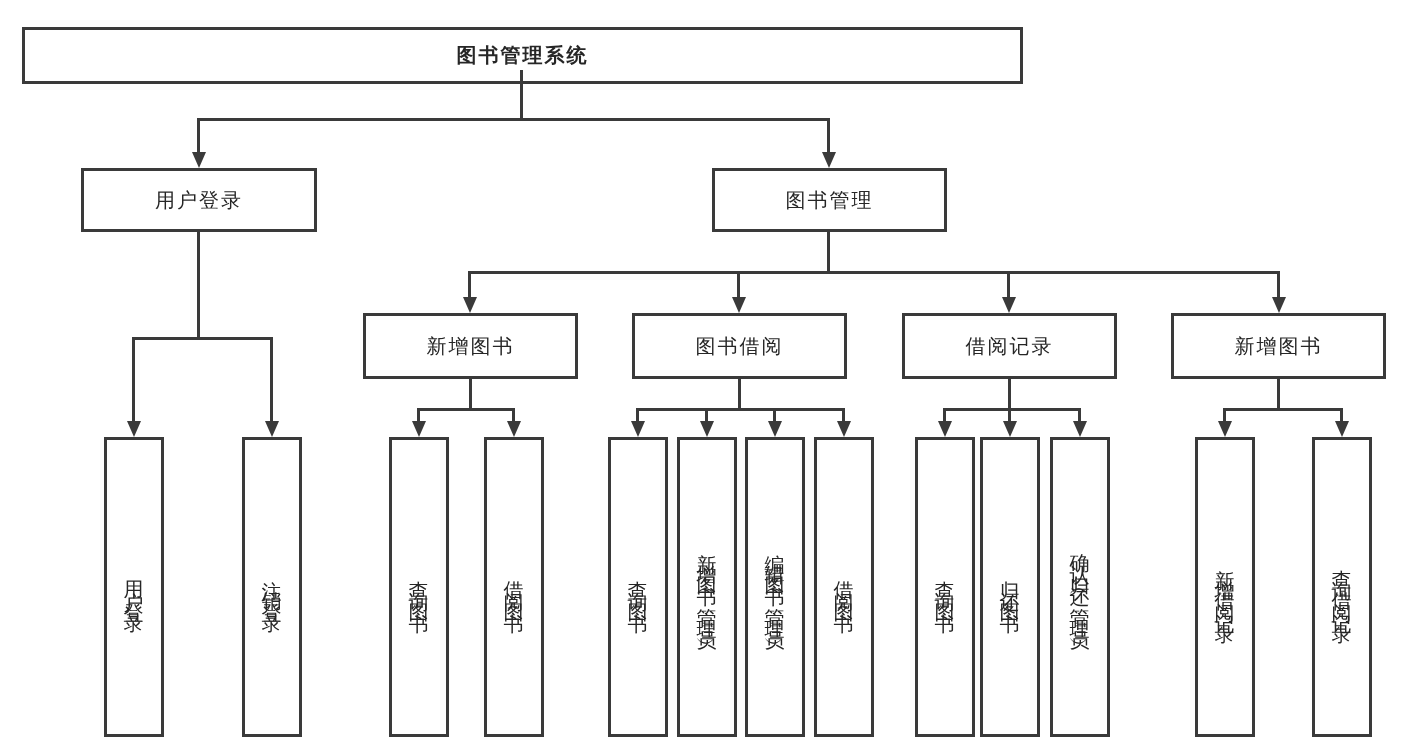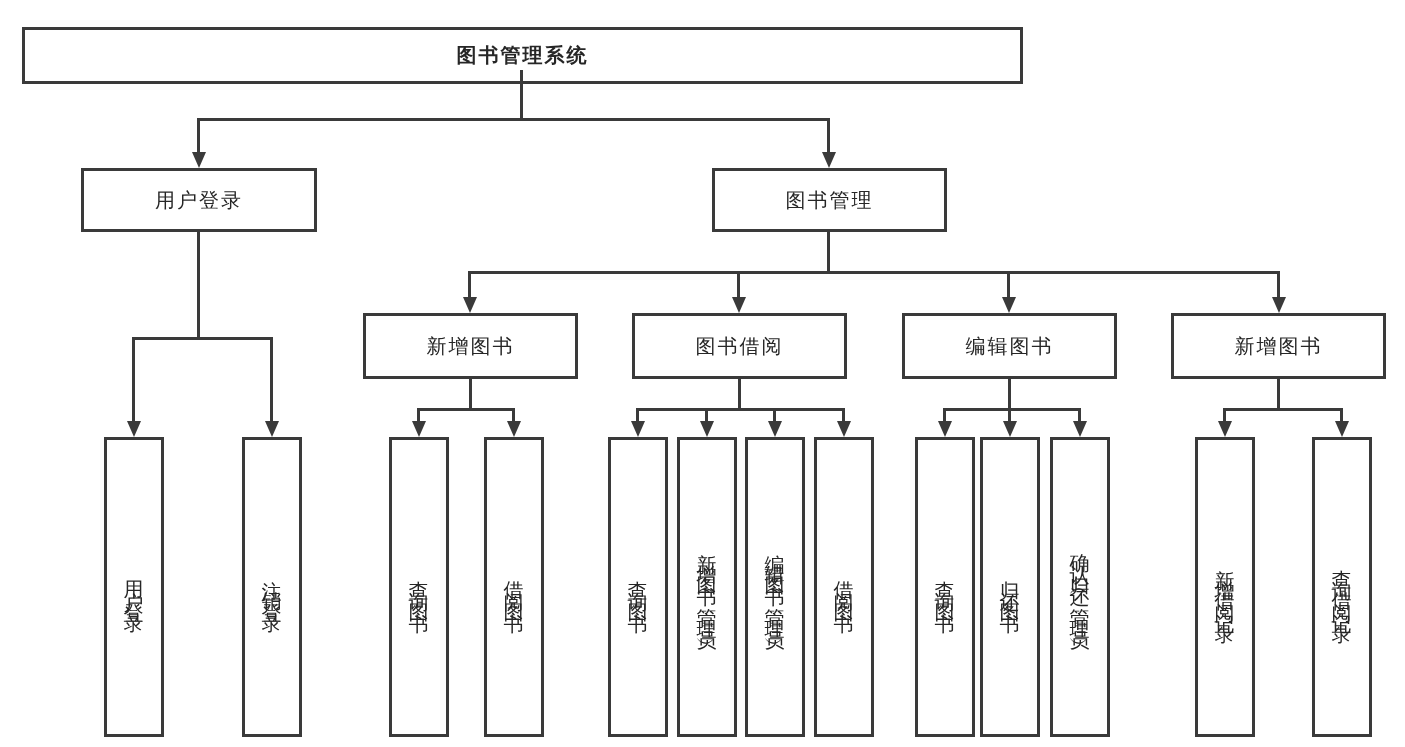--- a/index.html
+++ b/index.html
@@ -97,21 +97,21 @@
   <div class="line" style="left:1277px;top:274px;width:3px;height:23px;"></div>
   <div class="arrow" style="left:1272px;top:297px;"></div>
 
   <div class="box" style="left:363px;top:313px;width:215px;height:66px;">
     <span class="hlabel">新增图书</span>
   </div>
   <div class="box" style="left:632px;top:313px;width:215px;height:66px;">
     <span class="hlabel">图书借阅</span>
   </div>
   <div class="box" style="left:902px;top:313px;width:215px;height:66px;">
-    <span class="hlabel">编辑图书</span>
+    <span class="hlabel">借阅记录</span>
   </div>
   <div class="box" style="left:1171px;top:313px;width:215px;height:66px;">
     <span class="hlabel">新增图书</span>
   </div>
 
   <div class="line" style="left:469px;top:379px;width:3px;height:29px;"></div>
   <div class="line" style="left:417px;top:408px;width:98px;height:3px;"></div>
   <div class="line" style="left:417px;top:411px;width:3px;height:12px;"></div>
   <div class="arrow" style="left:412px;top:421px;"></div>
   <div class="line" style="left:512px;top:411px;width:3px;height:12px;"></div>

